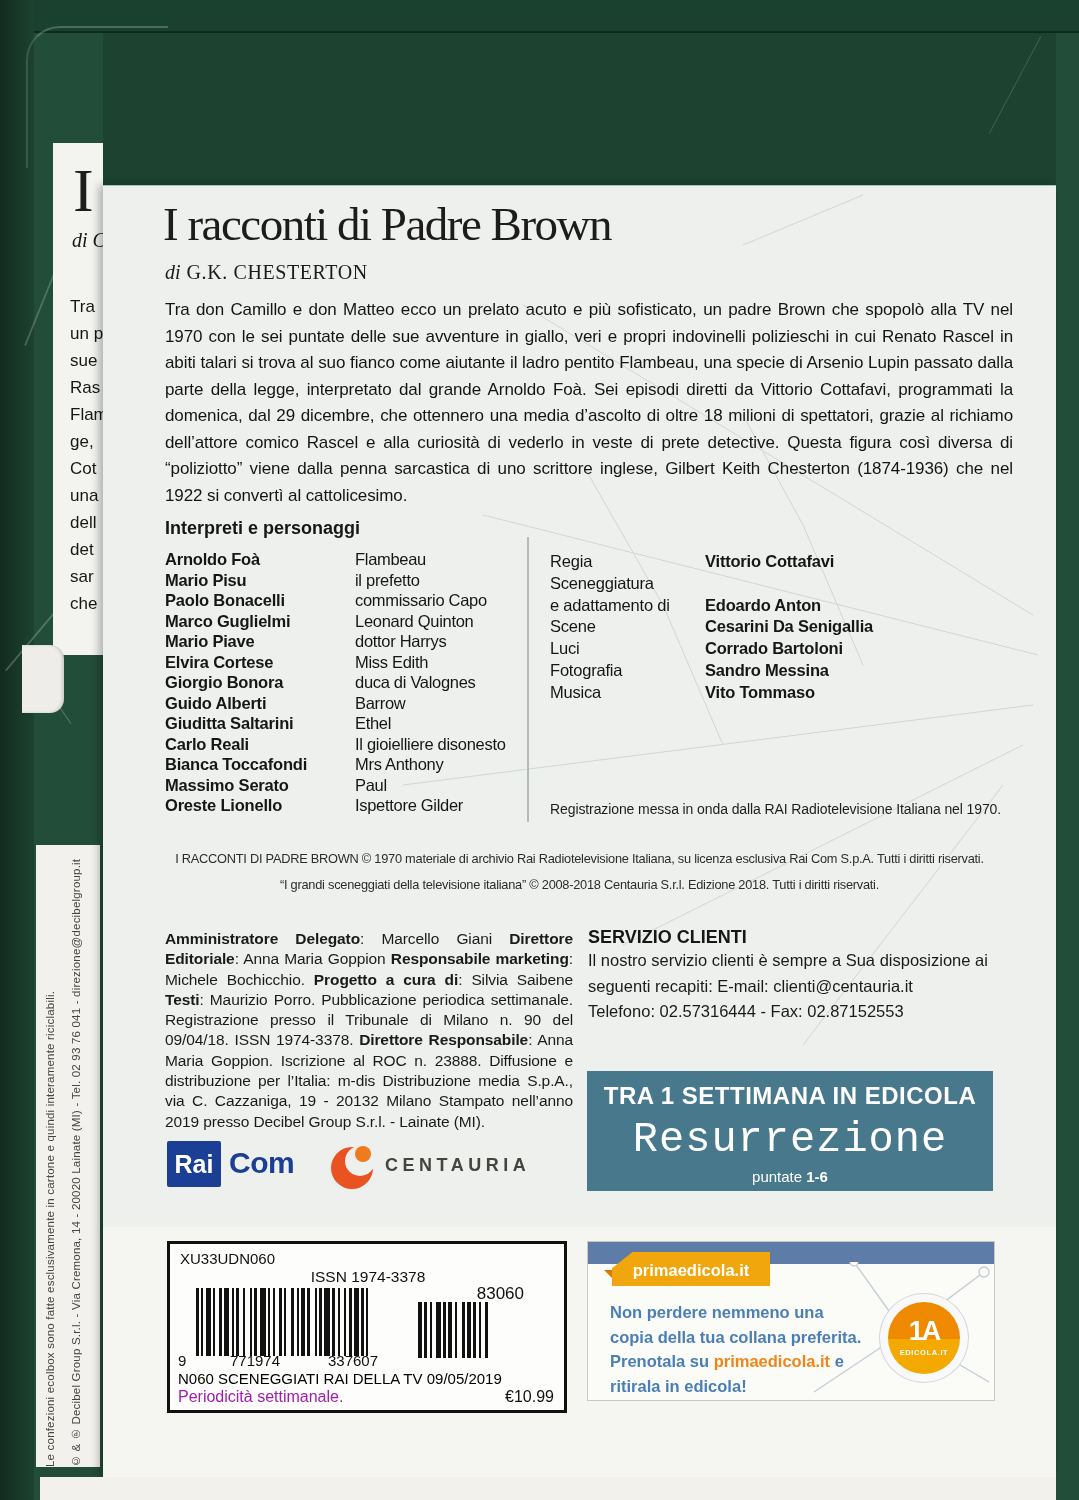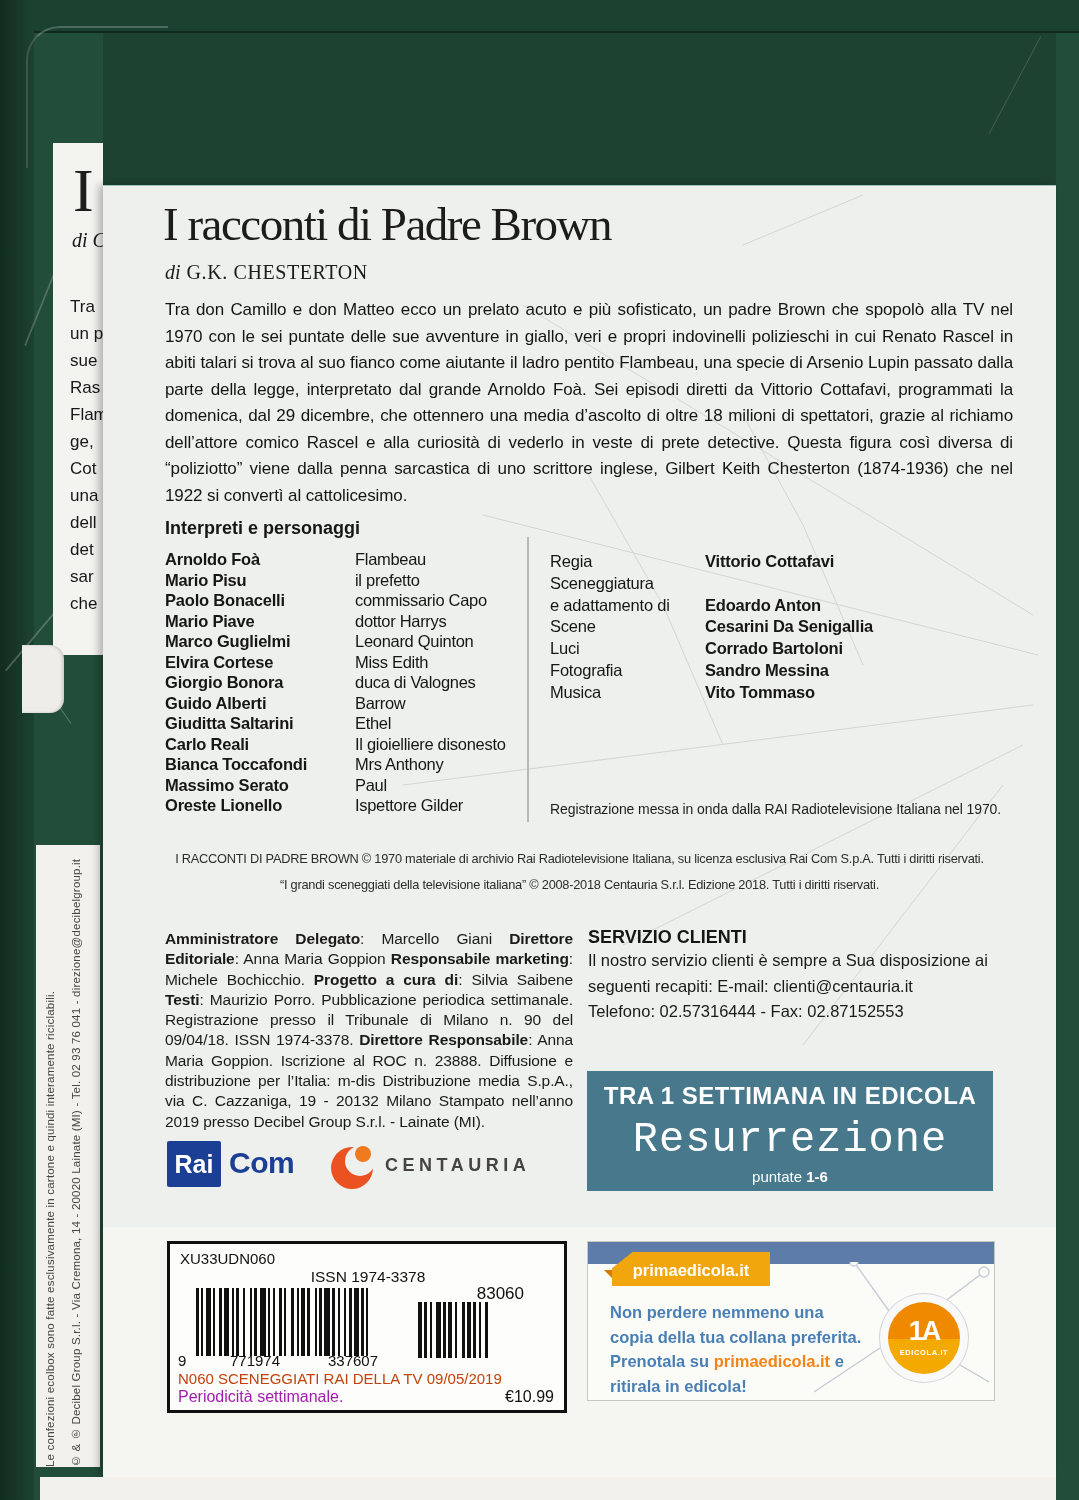--- a/index.html
+++ b/index.html
@@ -110,21 +110,21 @@
   .bcbox{position:absolute;left:64px;top:1056px;width:394px;height:166px;background:#fdfdfb;
          border:3px solid #101010;}
   .bc-code{position:absolute;left:10px;top:6px;font-size:15px;color:#111;}
   .bc-issn{position:absolute;left:0;top:24px;width:300px;text-align:center;font-size:15.5px;color:#111;margin-left:48px;}
   .bc-bars{position:absolute;left:26px;top:44px;font-size:0;white-space:nowrap;}
   .bc-addon{position:absolute;left:248px;top:58px;font-size:0;white-space:nowrap;}
   .bc-addon-num{position:absolute;left:248px;top:40px;width:106px;text-align:right;font-size:17px;color:#111;}
   .bc-digits{position:absolute;left:8px;top:108px;width:240px;font-size:15px;color:#111;}
   .bc-digits .g1{position:absolute;left:52px;}
   .bc-digits .g2{position:absolute;left:150px;}
-  .bc-caption{position:absolute;left:8px;top:126px;font-size:15px;color:#c2410c;white-space:nowrap;}
+  .bc-caption{position:absolute;left:8px;top:126px;font-size:15px;color:#000000;white-space:nowrap;}
   .bc-period{position:absolute;left:8px;top:144px;font-size:16px;color:#a21caf;}
   .bc-price{position:absolute;right:10px;top:144px;font-size:16px;color:#111;}
 
   
   .pebox{position:absolute;left:484px;top:1056px;width:406px;height:158px;background:#fbfbf8;
          border:1px solid #c8c8c2;}
   .pe-bar{position:absolute;left:0;top:0;width:100%;height:22px;background:#5d7da8;}
   .pe-tag{position:absolute;left:24px;top:10px;width:158px;height:34px;background:#f2a60d;
           clip-path:polygon(13% 0,100% 0,100% 100%,0 100%,0 48%);
           color:#fff;font-weight:bold;font-size:16.5px;text-align:center;line-height:36px;}
@@ -211,24 +211,24 @@
         <div class="cast-row">
           <span class="actor">Arnoldo Foà</span><span class="role">Flambeau</span>
         </div>
         <div class="cast-row">
           <span class="actor">Mario Pisu</span><span class="role">il prefetto</span>
         </div>
         <div class="cast-row">
           <span class="actor">Paolo Bonacelli</span><span class="role">commissario Capo</span>
         </div>
         <div class="cast-row">
+          <span class="actor">Marco Guglielmi</span><span class="role">Leonard Quinton</span>
+        </div>
+        <div class="cast-row">
           <span class="actor">Mario Piave</span><span class="role">dottor Harrys</span>
-        </div>
-        <div class="cast-row">
-          <span class="actor">Marco Guglielmi</span><span class="role">Leonard Quinton</span>
         </div>
         <div class="cast-row">
           <span class="actor">Elvira Cortese</span><span class="role">Miss Edith</span>
         </div>
         <div class="cast-row">
           <span class="actor">Giorgio Bonora</span><span class="role">duca di Valognes</span>
         </div>
         <div class="cast-row">
           <span class="actor">Guido Alberti</span><span class="role">Barrow</span>
         </div>

